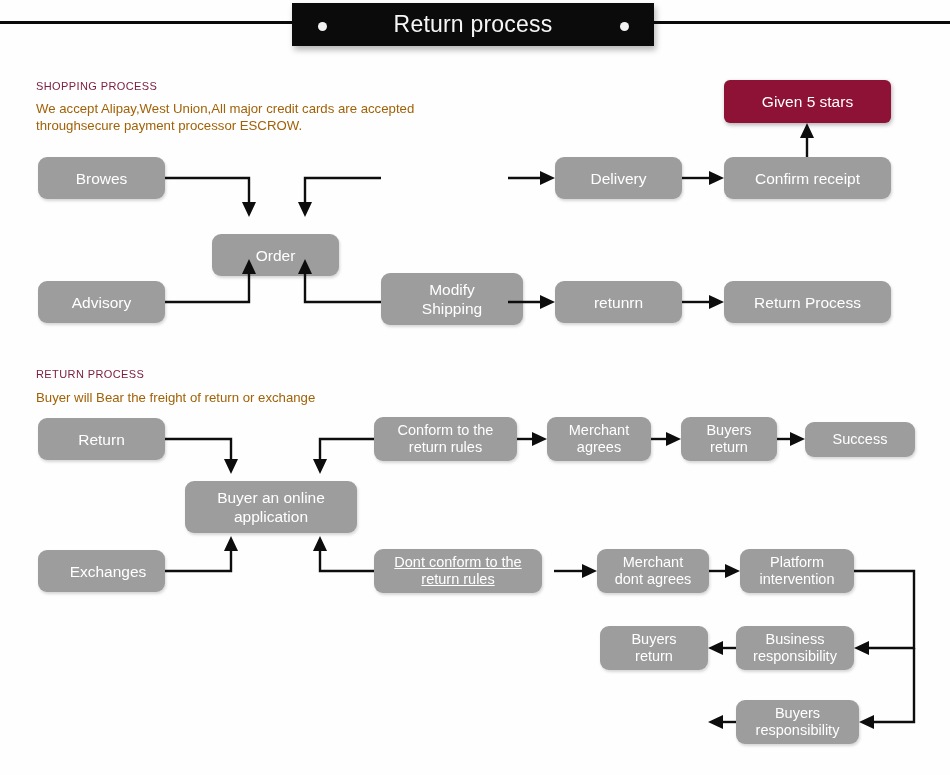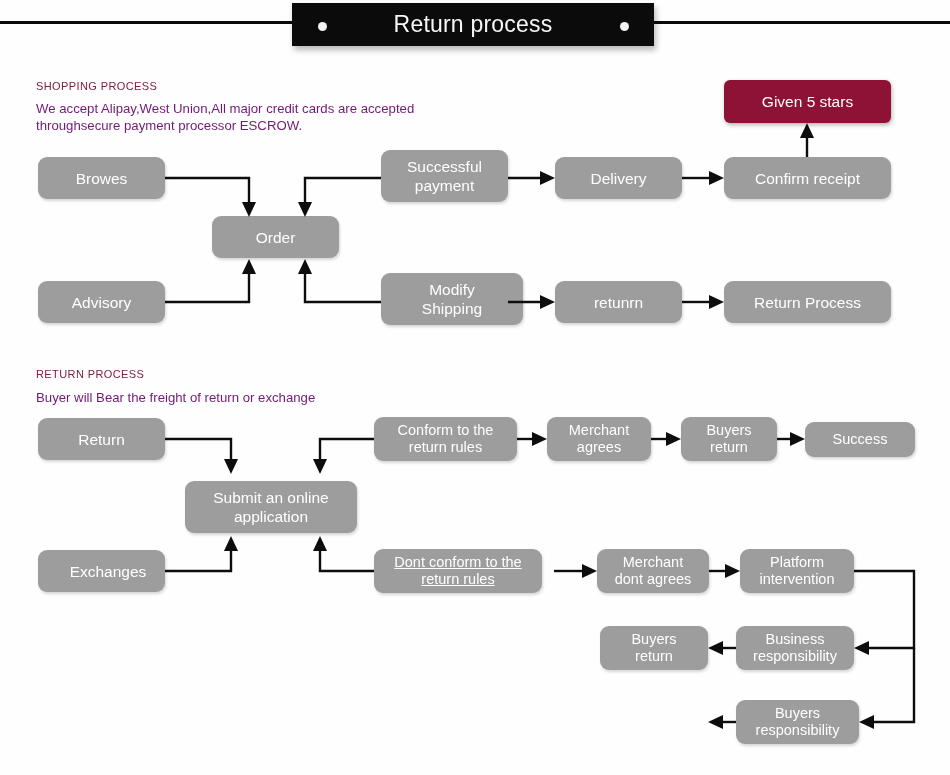--- a/index.html
+++ b/index.html
@@ -62,21 +62,21 @@
   
   .sec-title {
     position: absolute;
     color: #7d2040;
     font-size: 11px;
     letter-spacing: .4px;
     white-space: nowrap;
   }
   .sec-sub {
     position: absolute;
-    color: #701a75;
+    color: #a16207;
     font-size: 13.2px;
     line-height: 16.5px;
     white-space: pre-line;
   }
 
   
   .node {
     position: absolute;
     background: #9d9d9d;
     border-radius: 9px;
@@ -125,46 +125,44 @@
     <span class="banner-dot d2"></span>
     <div class="banner-title">Return process</div>
   </div>
 
   <div class="sec-title" style="left:36px; top:80px;">SHOPPING PROCESS</div>
   <div class="sec-sub" style="left:36px; top:101px; width:520px;">We accept Alipay,West Union,All major credit cards are accepted
 throughsecure payment processor ESCROW.</div>
 
   <div class="node" style="left:38px;  top:157px; width:127px; height:42px;">Browes</div>
 
-  <div class="node" style="left:212px; top:216px; width:127px; height:42px;">Order</div>
+  <div class="node" style="left:212px; top:234px; width:127px; height:42px;">Order</div>
 
   <div class="node" style="left:38px;  top:281px; width:127px; height:42px;">Advisory</div>
 
-  <div class="node" style="left:381px; top:150px; width:127px; height:52px;">Successful
-payment</div>
 
   <div class="node" style="left:381px; top:273px; width:142px; height:52px;">Modify
 Shipping</div>
 
   <div class="node" style="left:555px; top:157px; width:127px; height:42px;">Delivery</div>
 
   <div class="node" style="left:555px; top:281px; width:127px; height:42px;">retunrn</div>
 
   <div class="node" style="left:724px; top:157px; width:167px; height:42px;">Confirm receipt</div>
 
   <div class="node" style="left:724px; top:281px; width:167px; height:42px;">Return Process</div>
 
   <div class="node accent" style="left:724px; top:80px; width:167px; height:43px;">Given 5 stars</div>
 
   <div class="sec-title" style="left:36px; top:368px;">RETURN PROCESS</div>
   <div class="sec-sub" style="left:36px; top:390px; width:520px;">Buyer will Bear the freight of return or exchange</div>
 
   <div class="node" style="left:38px;  top:418px; width:127px; height:42px;">Return</div>
 
-  <div class="node" style="left:185px; top:481px; width:172px; height:52px;">Submit an online
+  <div class="node" style="left:185px; top:481px; width:172px; height:52px;">Buyer an online
 application</div>
 
   <div class="node" style="left:38px;  top:550px; width:127px; height:42px;padding-left:19px;">Exchanges</div>
 
   <div class="node small" style="left:374px; top:417px; width:143px; height:44px;">Conform to the
 return rules</div>
 
   <div class="node small" style="left:374px; top:549px; width:168px; height:44px;text-decoration:underline;">Dont conform to the
 return rules</div>
 

